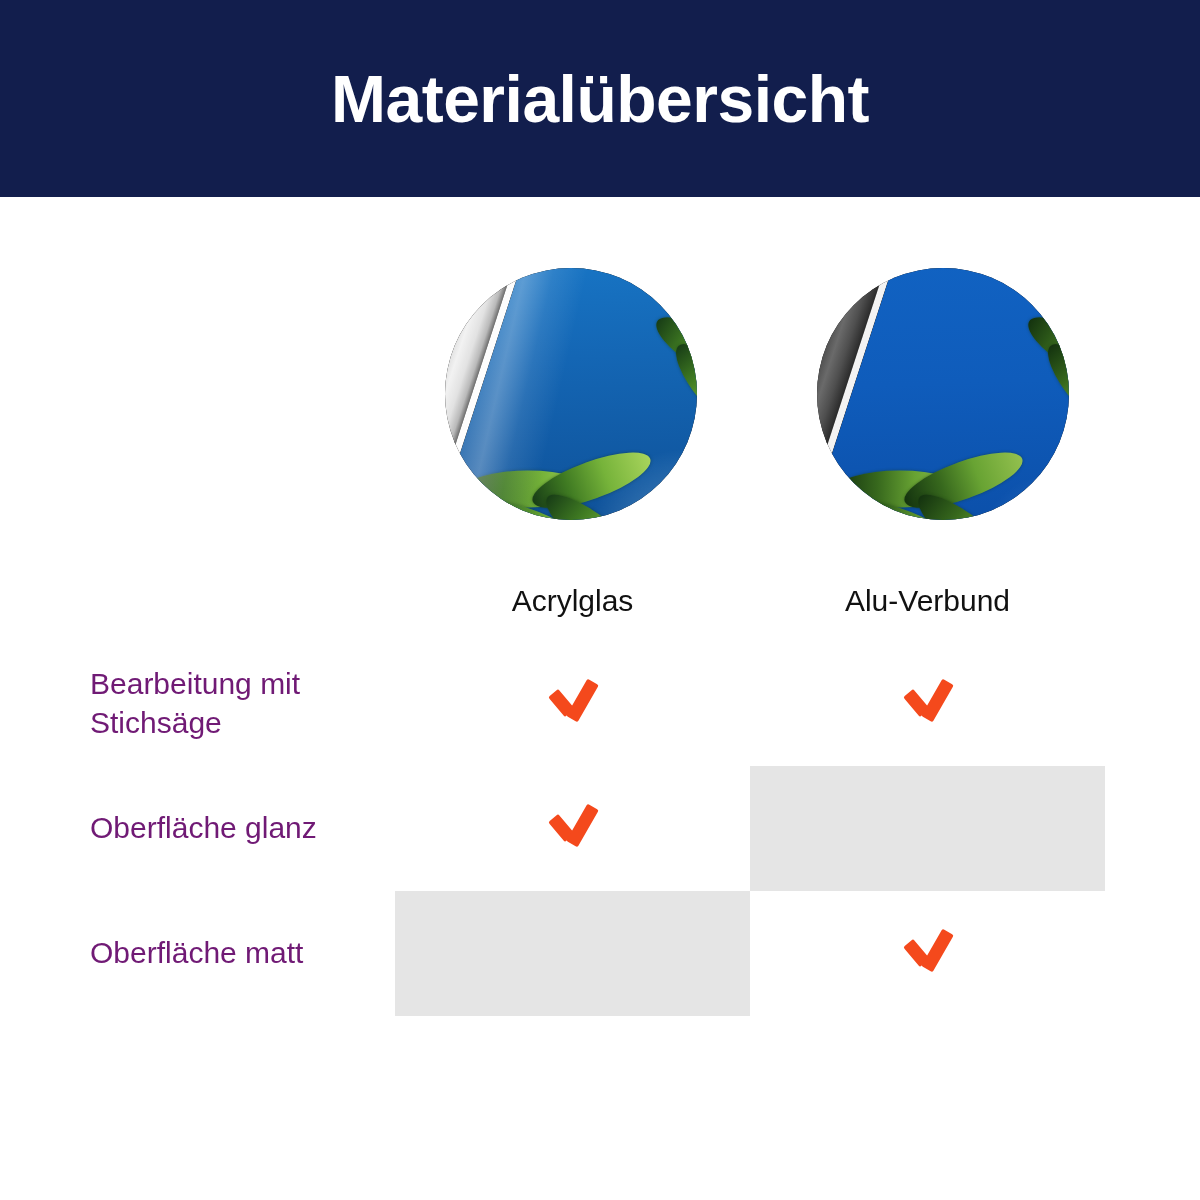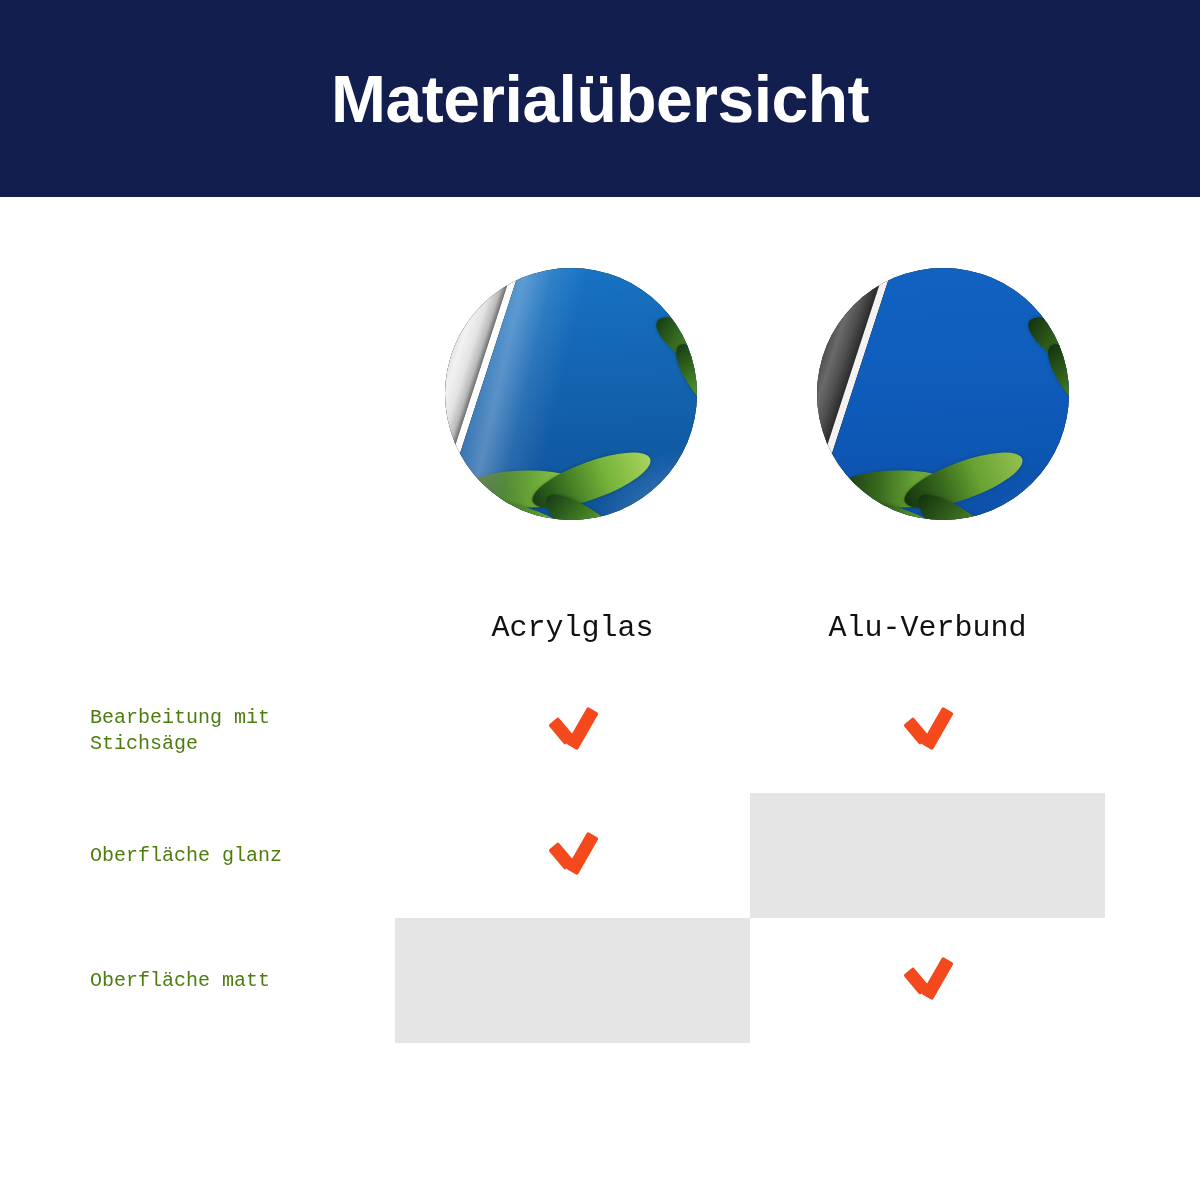--- a/index.html
+++ b/index.html
@@ -184,24 +184,23 @@
   }
   .alu .leaf {
     background: linear-gradient(90deg, #14330f 0%, #37681d 32%, #६8a333 62%, #93c04e 100%);
     background: linear-gradient(90deg, #14330f 0%, #37681d 32%, #68a333 62%, #93c04e 100%);
   }
 
   
   .table-wrap {
     position: absolute;
     left: 73px;
-    top: 588px;
+    top: 561px;
     width: 1032px;
     height: 450px;
-    font-family: Liberation Mono, monospace;
   }
 
   table.matrix {
     width: 1032px;
     border-collapse: collapse;
     table-layout: fixed;
   }
 
   table.matrix col.c-label { width: 322px; }
   table.matrix col.c-col   { width: 355px; }
@@ -224,22 +223,22 @@
   .head-row th.label-cell { text-align: left; }
 
   
   .vrule-left  { border-left: 4px solid #000000; }
 
   
   .hrule-top { border-top: 5px solid #000000; }
 
   .body-row td {
     height: 125px;
-    font-size: 20px;
-    color: #4d7c0f;
+    font-size: 30px;
+    color: #701a75;
   }
   .body-row td.label-cell {
     text-align: left;
     padding-left: 17px;
     line-height: 1.28;
   }
   .body-row td.mark-cell {
     text-align: center;
   }
   .body-row td.empty { background: #e5e5e5; }

